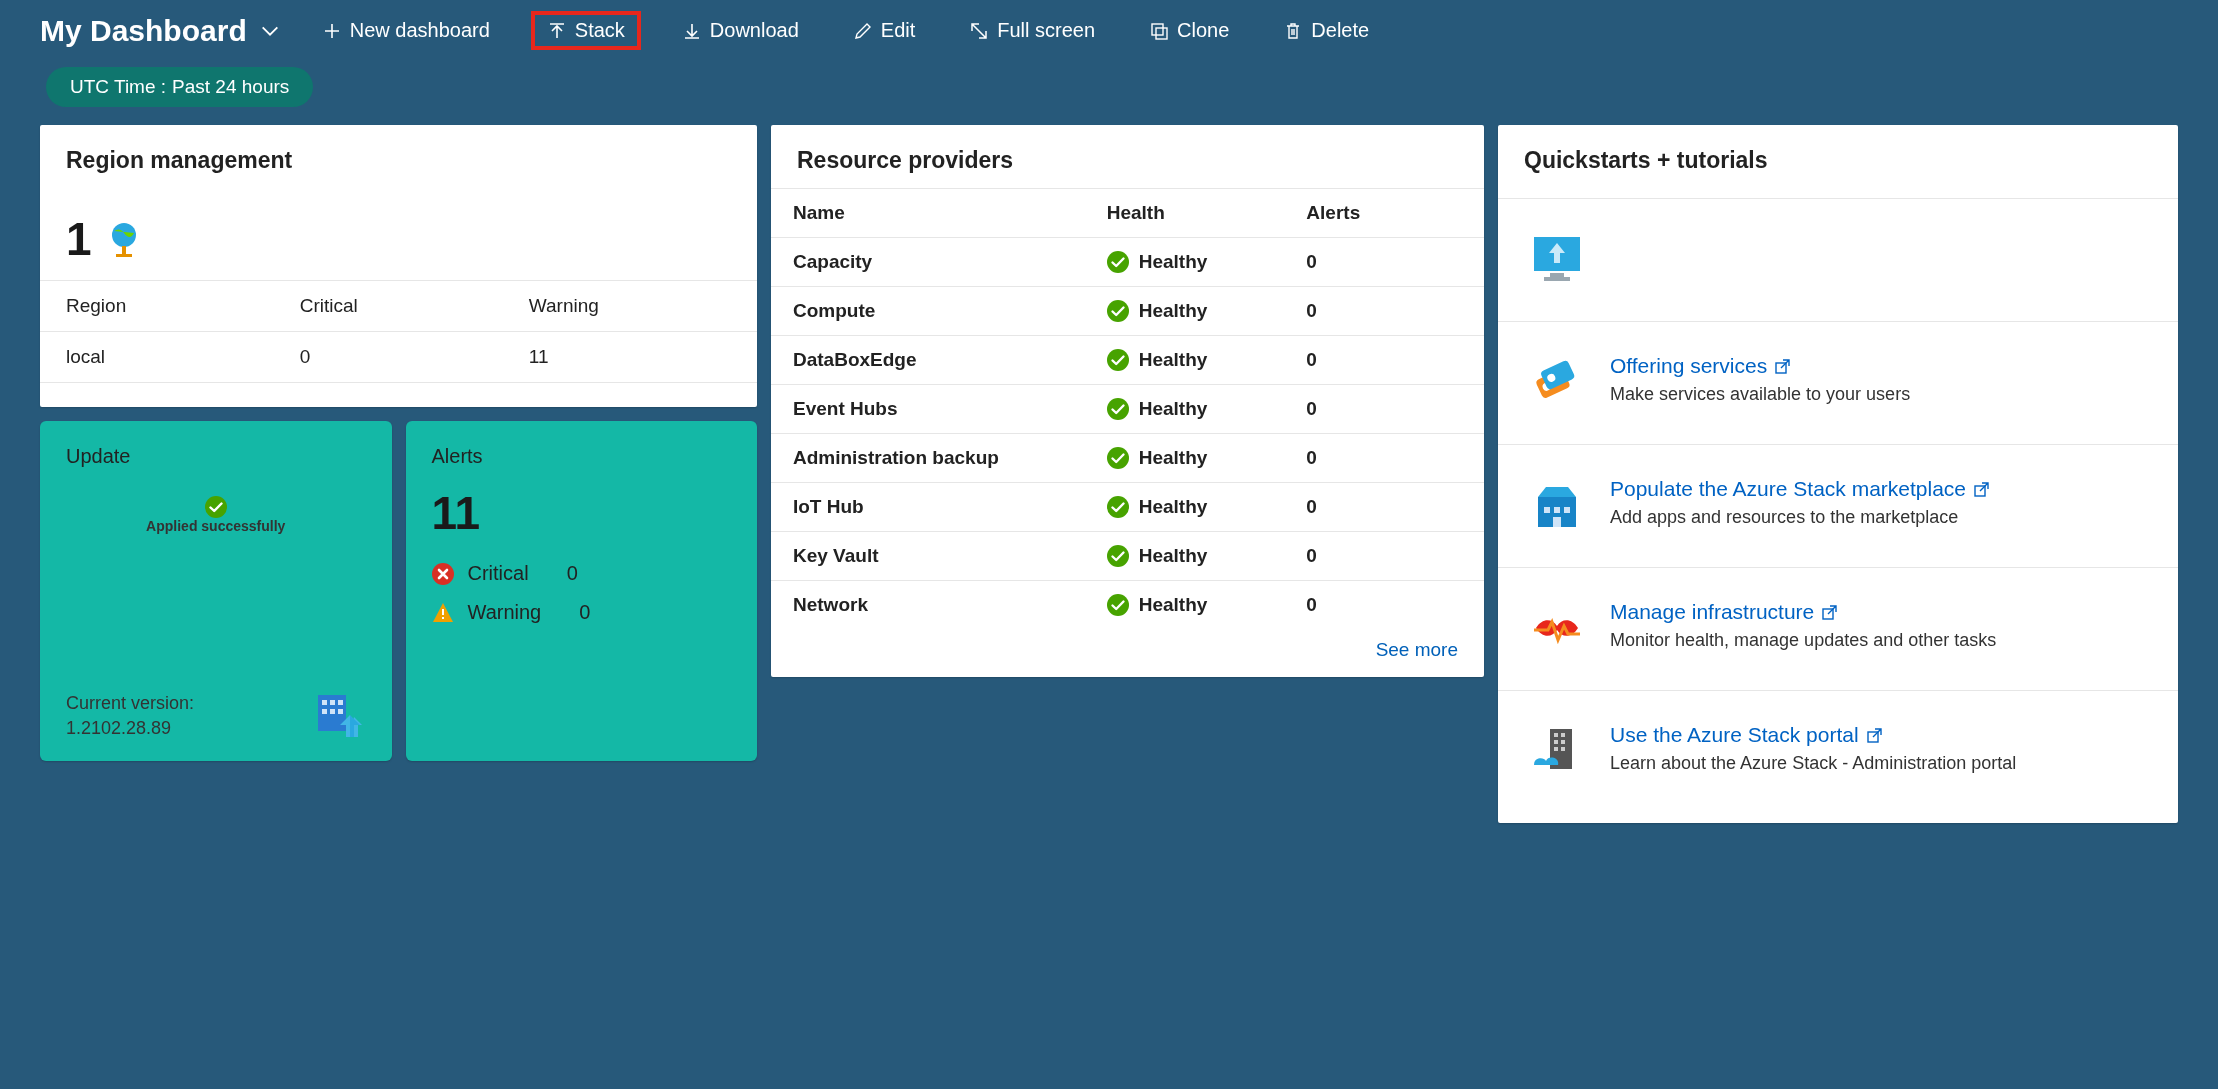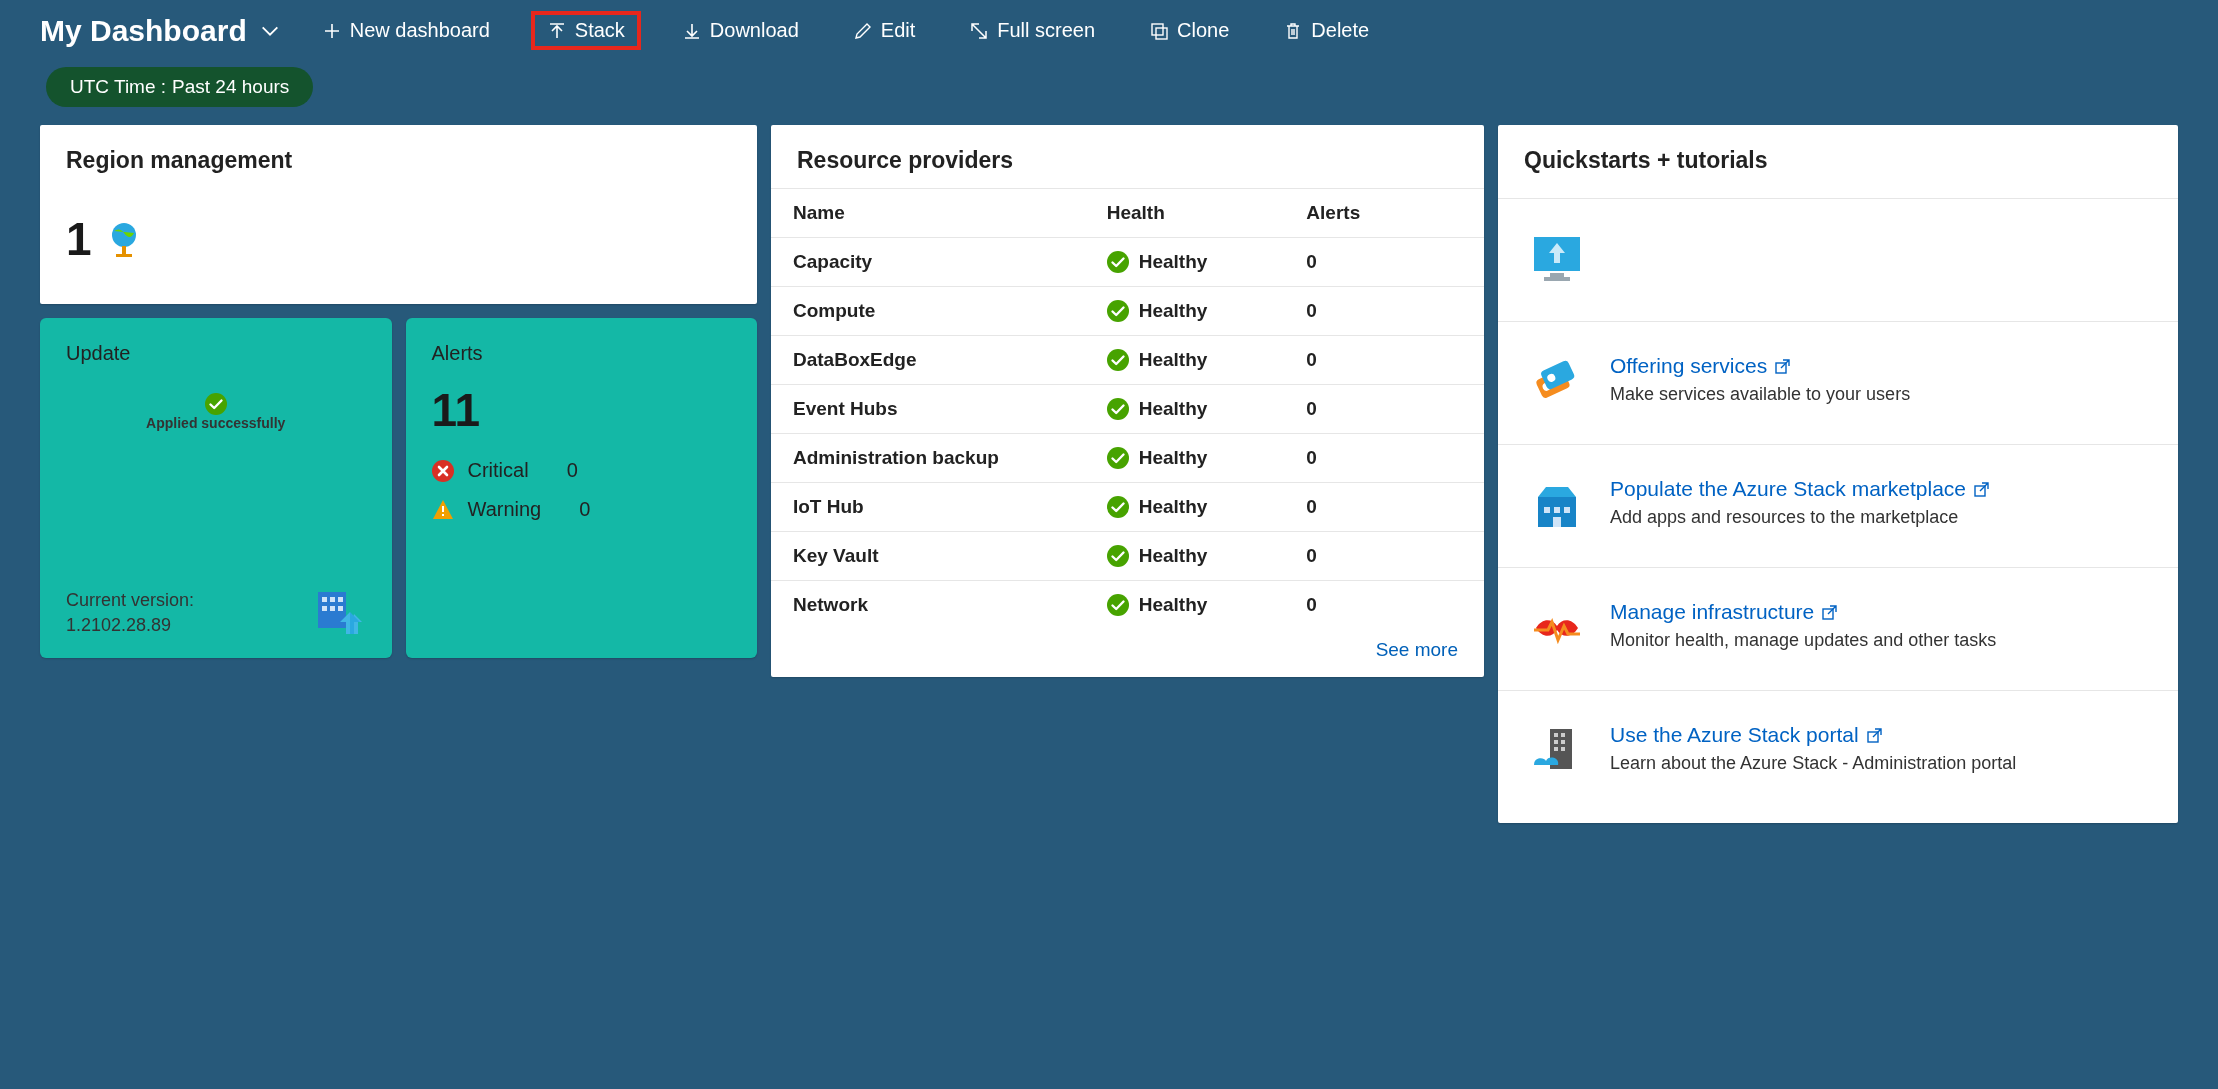--- a/index.html
+++ b/index.html
@@ -43,21 +43,21 @@
     border: 3px solid transparent;
   }
   .toolbar-btn.highlighted {
     border: 4px solid #e8271c;
     padding: 4px 12px;
   }
   .toolbar-btn svg { width: 20px; height: 20px; }
   .time-pill {
     display: inline-flex;
     align-items: center;
-    background: #14532d;
+    background: #0f766e;
     color: #fff;
     font-size: 19px;
     border-radius: 50px;
     padding: 9px 24px;
     margin: 10px 0 18px 46px;
   }
   .time-pill .bold { font-weight: 400; margin-left: 6px; }
   .tiles {
     display: flex;
     gap: 14px;
@@ -236,20 +236,36 @@
       <div class="tile-title">Region management</div>
       <div class="region-big">
         <span class="num">1</span>
         <svg class="globe" viewBox="0 0 40 40">
           <circle cx="20" cy="16" r="12" fill="#2aa8e0"></circle>
           <path d="M10 12 Q16 8 20 14 Q26 22 30 14" fill="#6dd400"></path>
           <rect x="18" y="27" width="4" height="8" fill="#e59100"></rect>
           <rect x="12" y="35" width="16" height="3" fill="#e59100"></rect>
         </svg>
       </div>
+      <table class="region-table">
+        <thead>
+          <tr>
+            <th>Region</th>
+            <th>Critical</th>
+            <th>Warning</th>
+          </tr>
+        </thead>
+        <tbody id="region-body">
+            <tr>
+              <td>local</td>
+    <td>0</td>
+    <td>11</td>
+            </tr>
+          </tbody>
+      </table>
       <div class="spacer"></div>
     </div>
 
     <div class="low-row">
       <div class="update-tile">
         <div class="small-tile-title">Update</div>
         <div class="applied-row">
           <svg class="check-circle" viewBox="0 0 22 22">
               <use href="#i-check-circle"></use>
             </svg>

